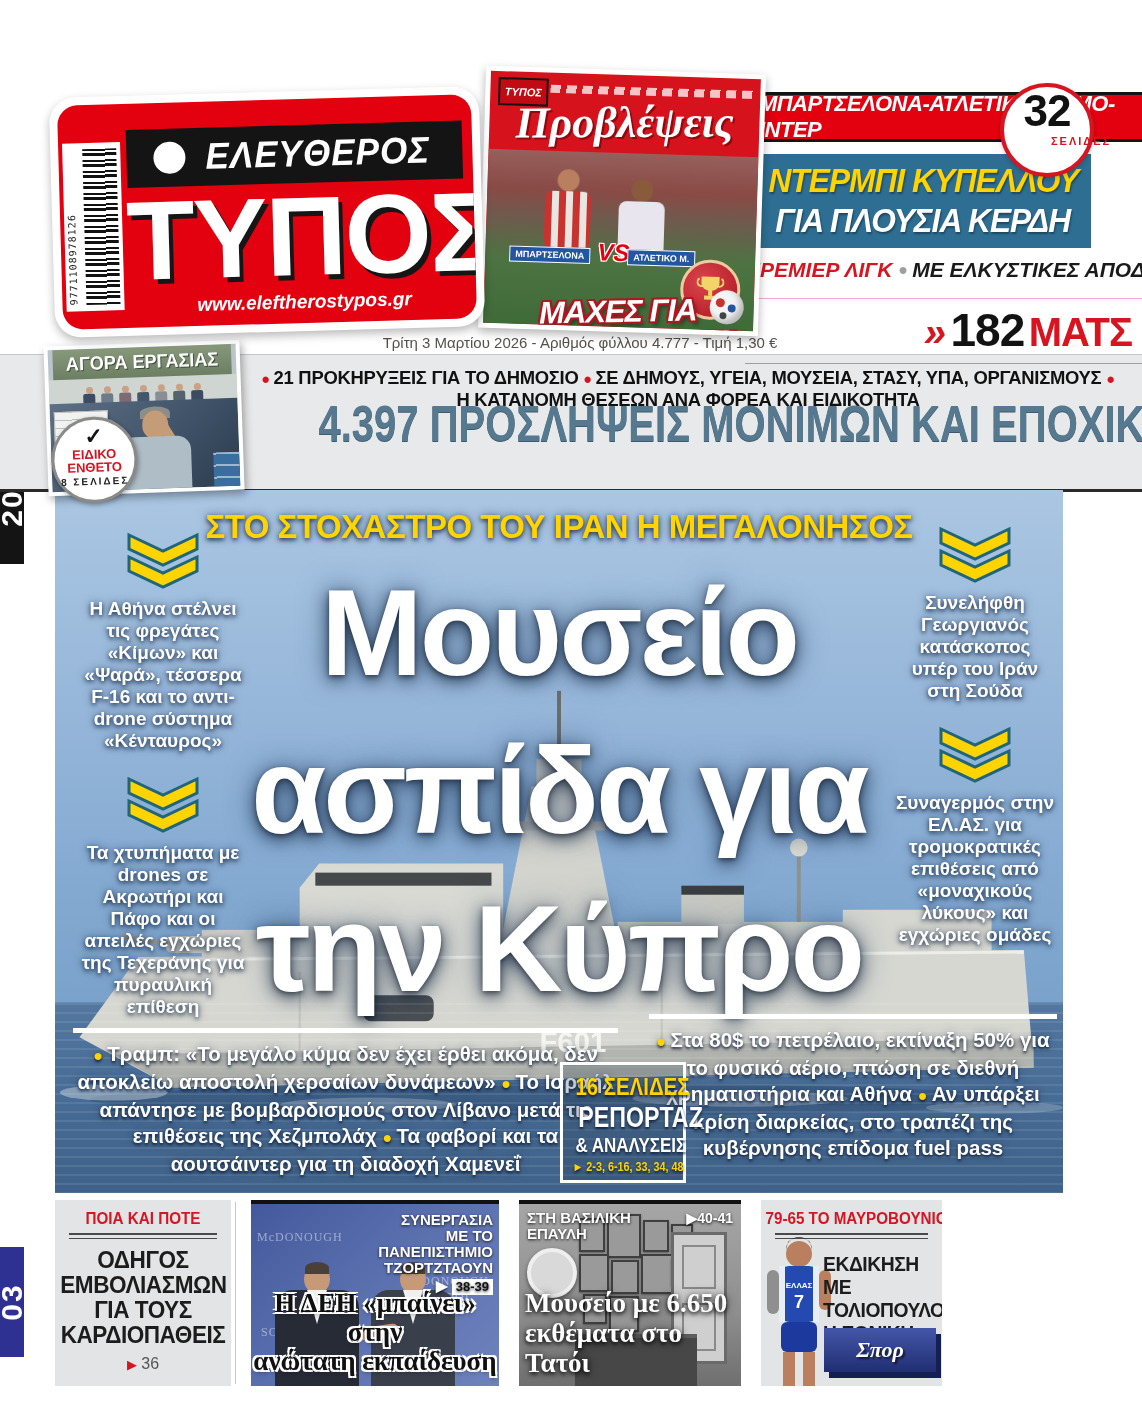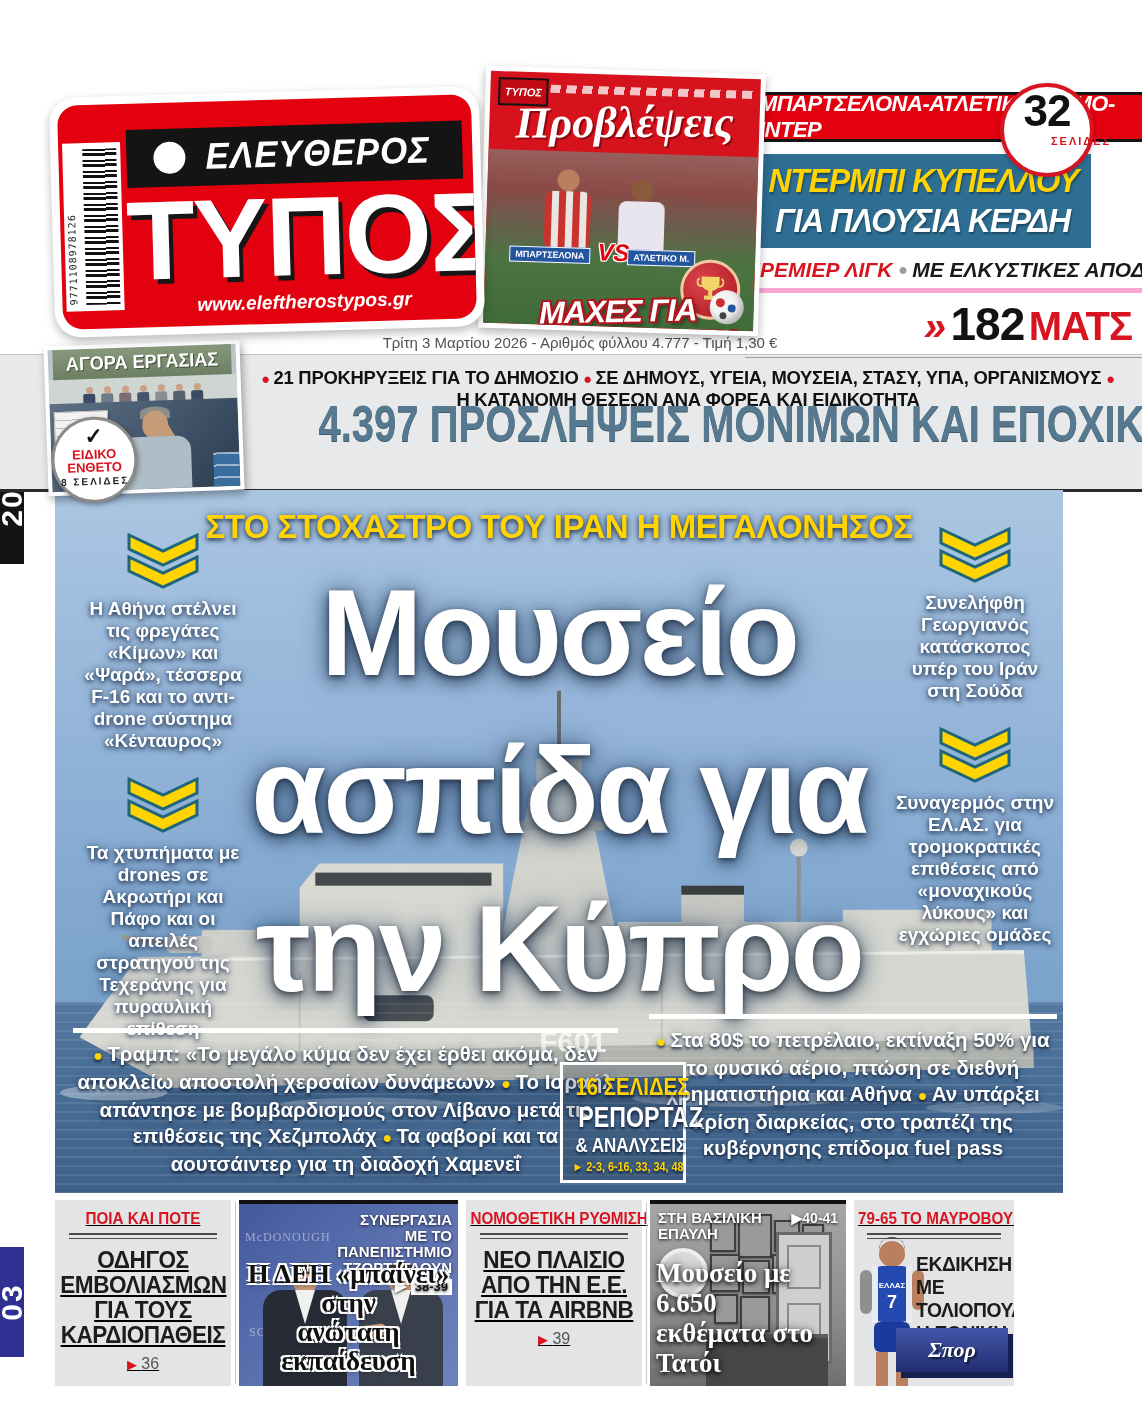--- a/index.html
+++ b/index.html
@@ -80,21 +80,21 @@
   #tr-derby{margin:12px 0 0 10px;width:336px;height:94px;background:#2d6e92;display:flex;flex-direction:column;
      align-items:center;justify-content:center;}
   #tr-derby .l1{color:#ffd400;}
   #tr-derby .l2{color:#fff;}
   #tr-derby div{font-style:italic;font-weight:bold;font-size:33px;line-height:40px;letter-spacing:-1px;
      text-shadow:1px 2px 2px rgba(0,0,0,.35);white-space:nowrap;transform:scaleX(.96);}
   #tr-sub{margin-top:10px;text-align:center;font-style:italic;font-weight:bold;font-size:21px;white-space:nowrap;}
   #tr-sub .p{color:#d7141f;}
   #tr-sub .d{color:#9aa0a4;font-style:normal;font-size:16px;vertical-align:2px;}
   #tr-sub .o{color:#1a1a1a;}
-  #tr-mats{margin-top:6px;padding:4px 10px 6px 0;text-align:right;border-top:5px solid #f9a8d4;border-bottom:1px solid #9c9fa2;}
+  #tr-mats{margin-top:16px;padding:4px 10px 6px 0;text-align:right;border-top:1px solid #f9a8d4;border-bottom:1px solid #9c9fa2;}
   #tr-mats .a{color:#d7141f;font-weight:bold;font-size:40px;font-style:italic;}
   #tr-mats .n{color:#121212;font-weight:bold;font-size:46px;letter-spacing:-1px;}
   #tr-mats .m{color:#d7141f;font-weight:bold;font-size:40px;letter-spacing:-1px;}
 
   #dateline{position:absolute;left:300px;top:334px;width:560px;text-align:center;color:#55524e;font-size:15px;}
 
   
   #jobs{position:absolute;left:0;top:354px;width:1142px;height:134px;background:#e7e9eb;
         border-top:1px solid #c4c6c8;border-bottom:3px solid #2a2a2a;}
   #jobs-bullets{position:absolute;left:248px;top:12px;width:880px;text-align:center;
@@ -155,21 +155,21 @@
   #pb-right{right:6px;bottom:32px;width:408px;}
   #pages-badge{position:absolute;left:505px;bottom:10px;width:112px;z-index:6;border:3px solid #fff;
      background:rgba(40,60,80,.25);text-align:center;padding:8px 4px 6px;color:#fff;
      text-shadow:0 2px 3px rgba(10,25,50,.9);}
   #pages-badge .y1{color:#ffd400;font-weight:bold;font-size:24px;transform:scaleX(.85);white-space:nowrap;}
   #pages-badge .w1{font-weight:bold;font-size:29px;transform:scaleX(.8);white-space:nowrap;letter-spacing:0;}
   #pages-badge .w2{font-weight:bold;font-size:20px;transform:scaleX(.85);white-space:nowrap;}
   #pages-badge .y2{color:#ffd400;font-weight:bold;font-size:12px;white-space:nowrap;transform:scaleX(.9);margin-top:3px;}
 
   
-  #bottom{position:absolute;left:55px;top:1200px;width:959px;height:188px;display:flex;gap:8px;text-decoration:underline;}
+  #bottom{position:absolute;left:55px;top:1200px;width:1035px;height:188px;display:flex;gap:20px;}
   .bcol{position:relative;height:186px;box-sizing:border-box;}
   .bcol:not(:last-child)::after{content:"";position:absolute;right:-5px;top:2px;bottom:2px;width:1px;background:#c8c8c8;}
   .gray{background:#e2e4e6;text-align:center;padding-top:10px;}
   .kicker{color:#d7141f;font-weight:bold;font-size:16px;letter-spacing:0;transform:scaleX(.95);white-space:nowrap;}
   .rule{width:84%;margin:5px auto 8px;border-top:2px solid #4a4a4a;border-bottom:1px solid #4a4a4a;height:3px;}
   .bhead{color:#1c1c1c;font-weight:bold;font-size:24px;line-height:25px;transform:scaleX(.94);letter-spacing:-0.5px;}
   .pg{margin-top:8px;font-size:16px;color:#555;}
   .pg i{color:#d7141f;font-style:normal;font-size:13px;}
 
   #a2{width:248px;overflow:hidden;border-top:4px solid #111;
@@ -414,21 +414,21 @@
         <path d="M2 3 L36 19 L70 3 L70 17 L36 33 L2 17 Z" fill="#ffd400" stroke="#20667a" stroke-width="3"></path>
         <path d="M2 25 L36 41 L70 25 L70 39 L36 55 L2 39 Z" fill="#ffd400" stroke="#20667a" stroke-width="3"></path>
       </svg>
       <span>Η Αθήνα στέλνει τις φρεγάτες «Κίμων» και «Ψαρά», τέσσερα F-16 και το αντι-drone σύστημα «Κένταυρος»</span>
     </div>
     <div class="item">
       <svg class="chev" width="72" height="58" viewBox="0 0 72 58">
         <path d="M2 3 L36 19 L70 3 L70 17 L36 33 L2 17 Z" fill="#ffd400" stroke="#20667a" stroke-width="3"></path>
         <path d="M2 25 L36 41 L70 25 L70 39 L36 55 L2 39 Z" fill="#ffd400" stroke="#20667a" stroke-width="3"></path>
       </svg>
-      <span>Τα χτυπήματα με drones σε Ακρωτήρι και Πάφο και οι απειλές στρατηγού της Τεχεράνης για πυραυλική επίθεση</span>
+      <span>Τα χτυπήματα με drones σε Ακρωτήρι και Πάφο και οι απειλές εγχώριες της Τεχεράνης για πυραυλική επίθεση</span>
     </div>
   </div>
 
   <div class="side" id="side-right">
     <div class="item">
       <svg class="chev" width="72" height="58" viewBox="0 0 72 58">
         <path d="M2 3 L36 19 L70 3 L70 17 L36 33 L2 17 Z" fill="#ffd400" stroke="#20667a" stroke-width="3"></path>
         <path d="M2 25 L36 41 L70 25 L70 39 L36 55 L2 39 Z" fill="#ffd400" stroke="#20667a" stroke-width="3"></path>
       </svg>
       <span>Συνελήφθη Γεωργιανός κατάσκοπος υπέρ του Ιράν στη Σούδα</span>
@@ -490,26 +490,20 @@
       <div>ΠΑΝΕΠΙΣΤΗΜΙΟ</div>
       <div>ΤΖΟΡΤΖΤΑΟΥΝ</div>
       <div><span class="arr">▶</span> <span class="pgc">38-39</span></div>
     </div>
     <div id="a2-head">
       <div>Η ΔΕΗ «μπαίνει» στην</div>
       <div>ανώτατη εκπαίδευση</div>
     </div>
   </div>
 
-  <div class="bcol gray" id="a3">
-    <div class="kicker">ΝΟΜΟΘΕΤΙΚΗ ΡΥΘΜΙΣΗ</div>
-    <div class="rule"></div>
-    <div class="bhead">ΝΕΟ ΠΛΑΙΣΙΟ ΑΠΟ ΤΗΝ Ε.Ε. ΓΙΑ ΤΑ AIRBNB</div>
-    <div class="pg"><i>▶</i> <span>39</span></div>
-  </div>
 
   <div class="bcol" id="a4">
     <div class="fr" style="left:60px;top:14px;width:22px;height:30px;"></div>
     <div class="fr" style="left:88px;top:10px;width:30px;height:40px;"></div>
     <div class="fr" style="left:124px;top:16px;width:22px;height:28px;"></div>
     <div class="fr" style="left:60px;top:50px;width:26px;height:34px;"></div>
     <div class="fr" style="left:92px;top:56px;width:24px;height:30px;"></div>
     <div class="fr" style="left:122px;top:50px;width:28px;height:36px;"></div>
     <div class="fr" style="left:64px;top:90px;width:20px;height:26px;"></div>
     <div class="fr" style="left:90px;top:92px;width:26px;height:32px;"></div>

